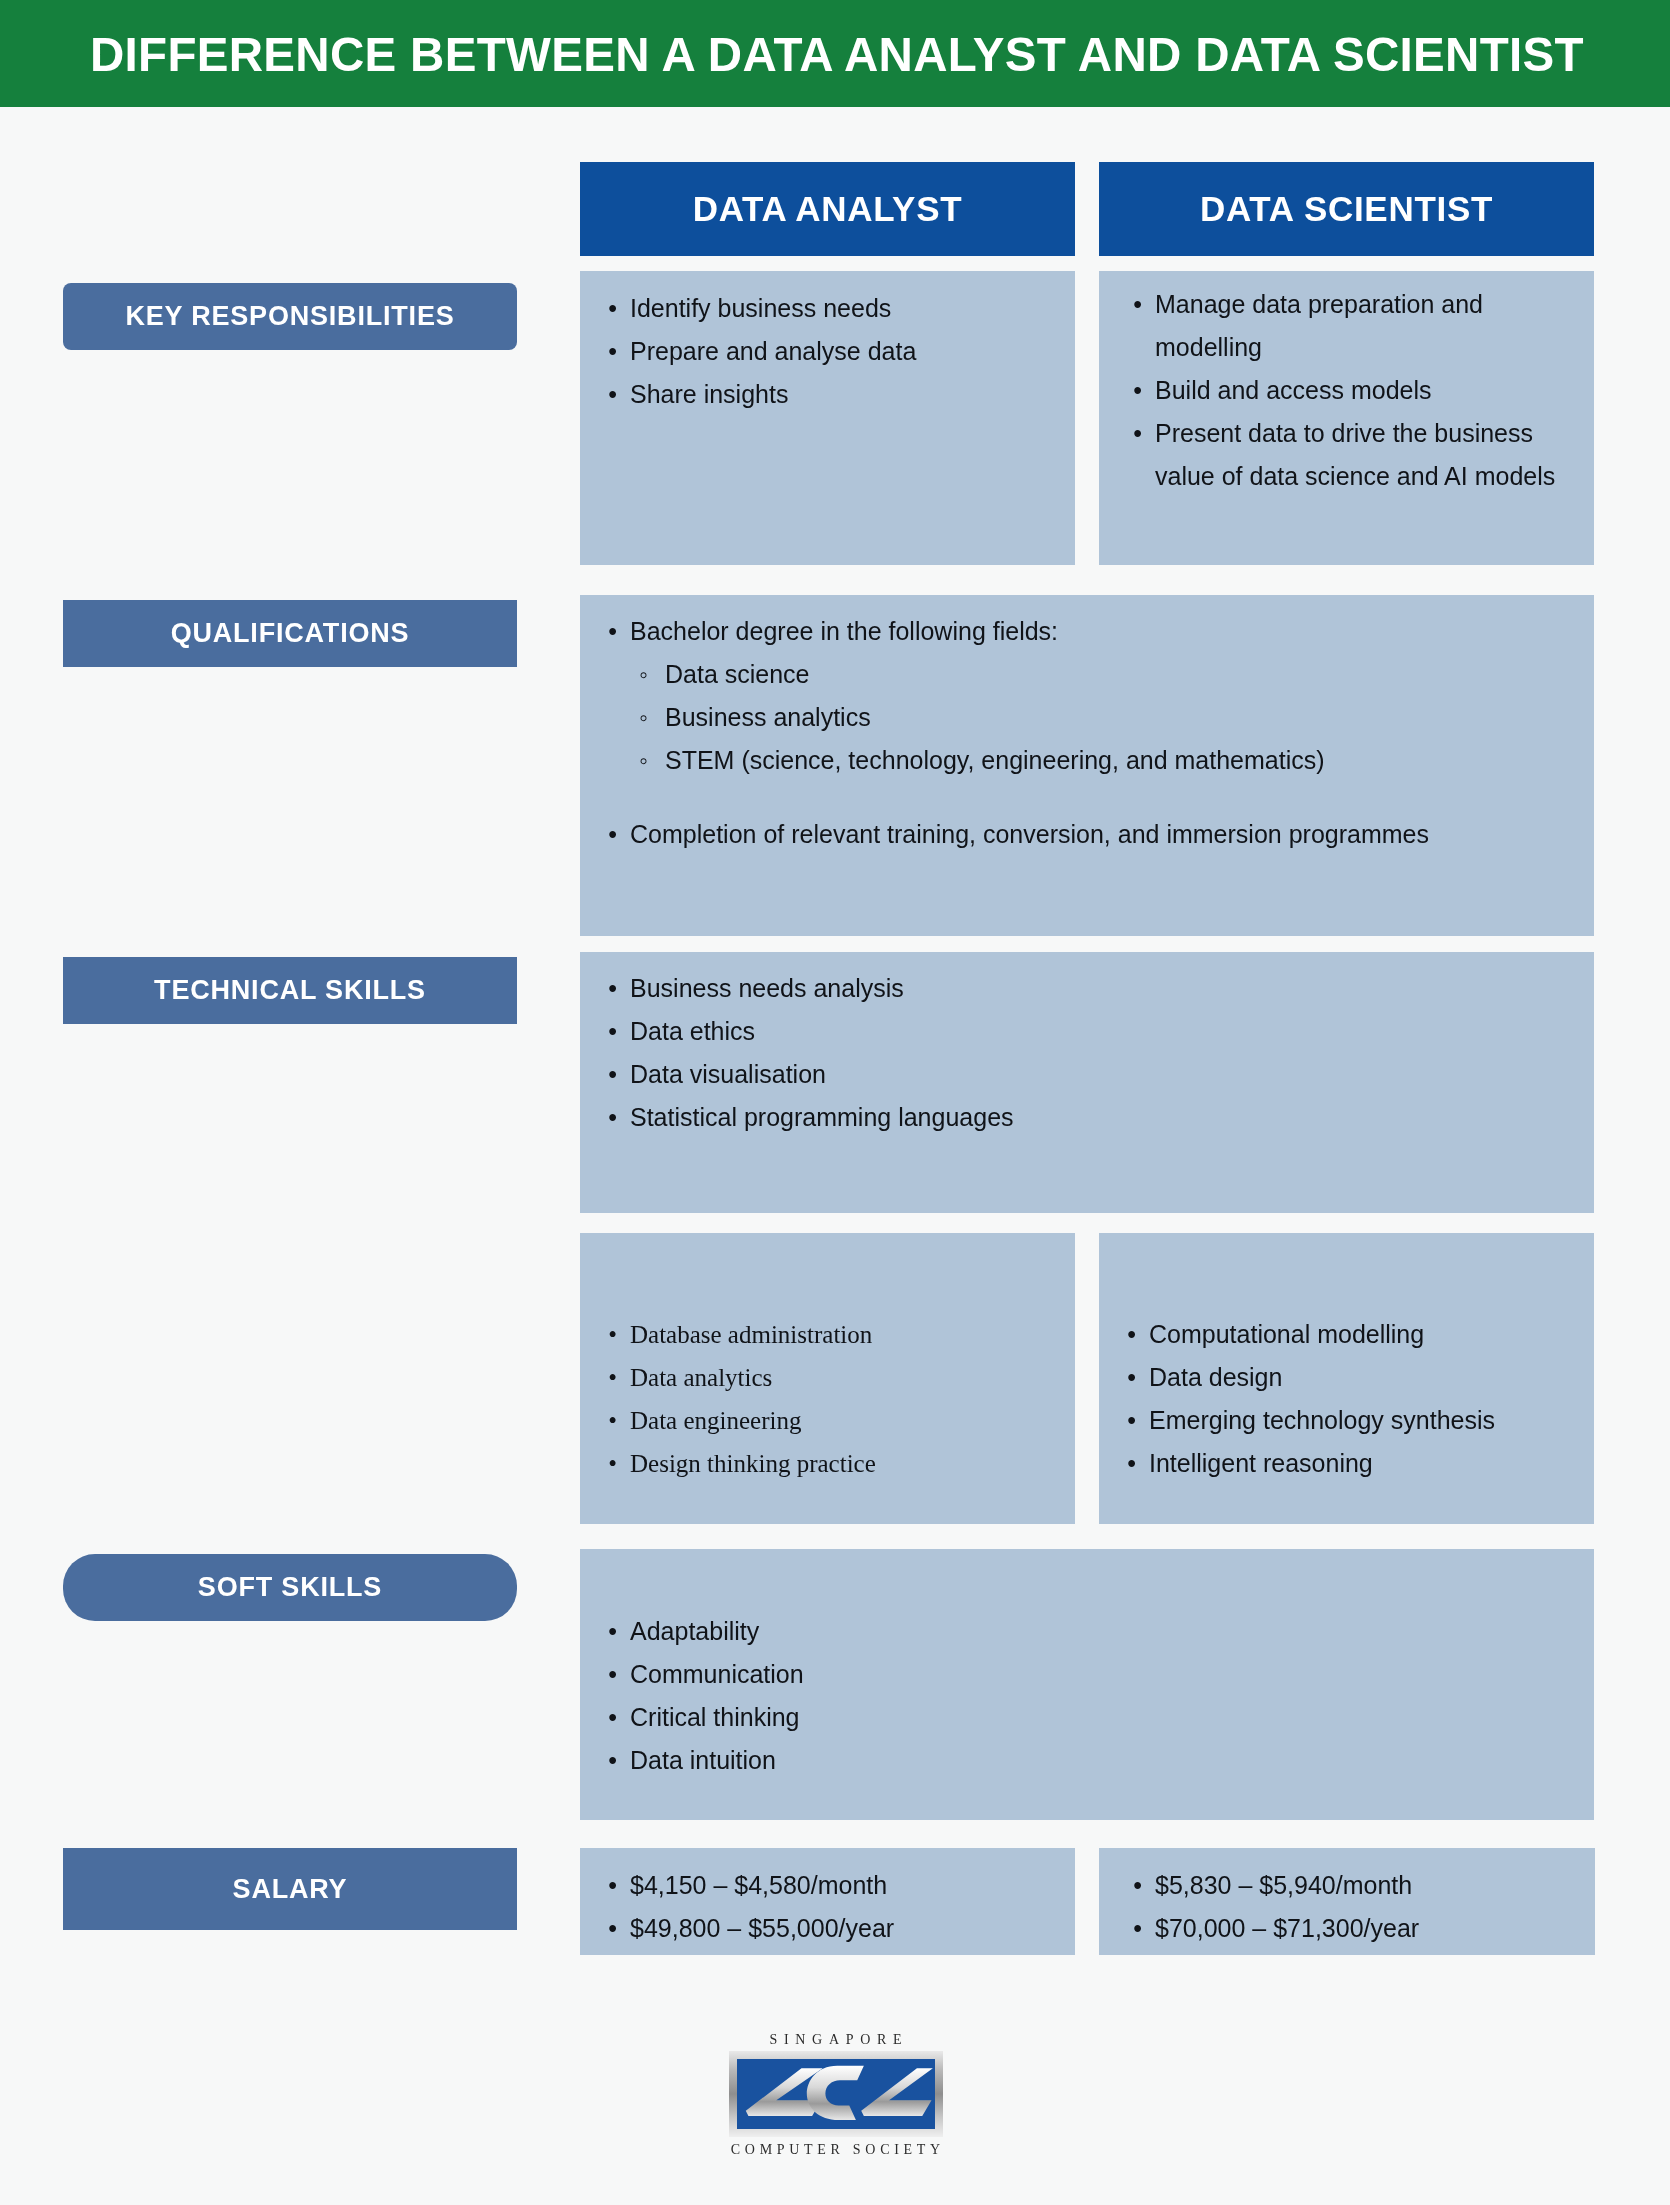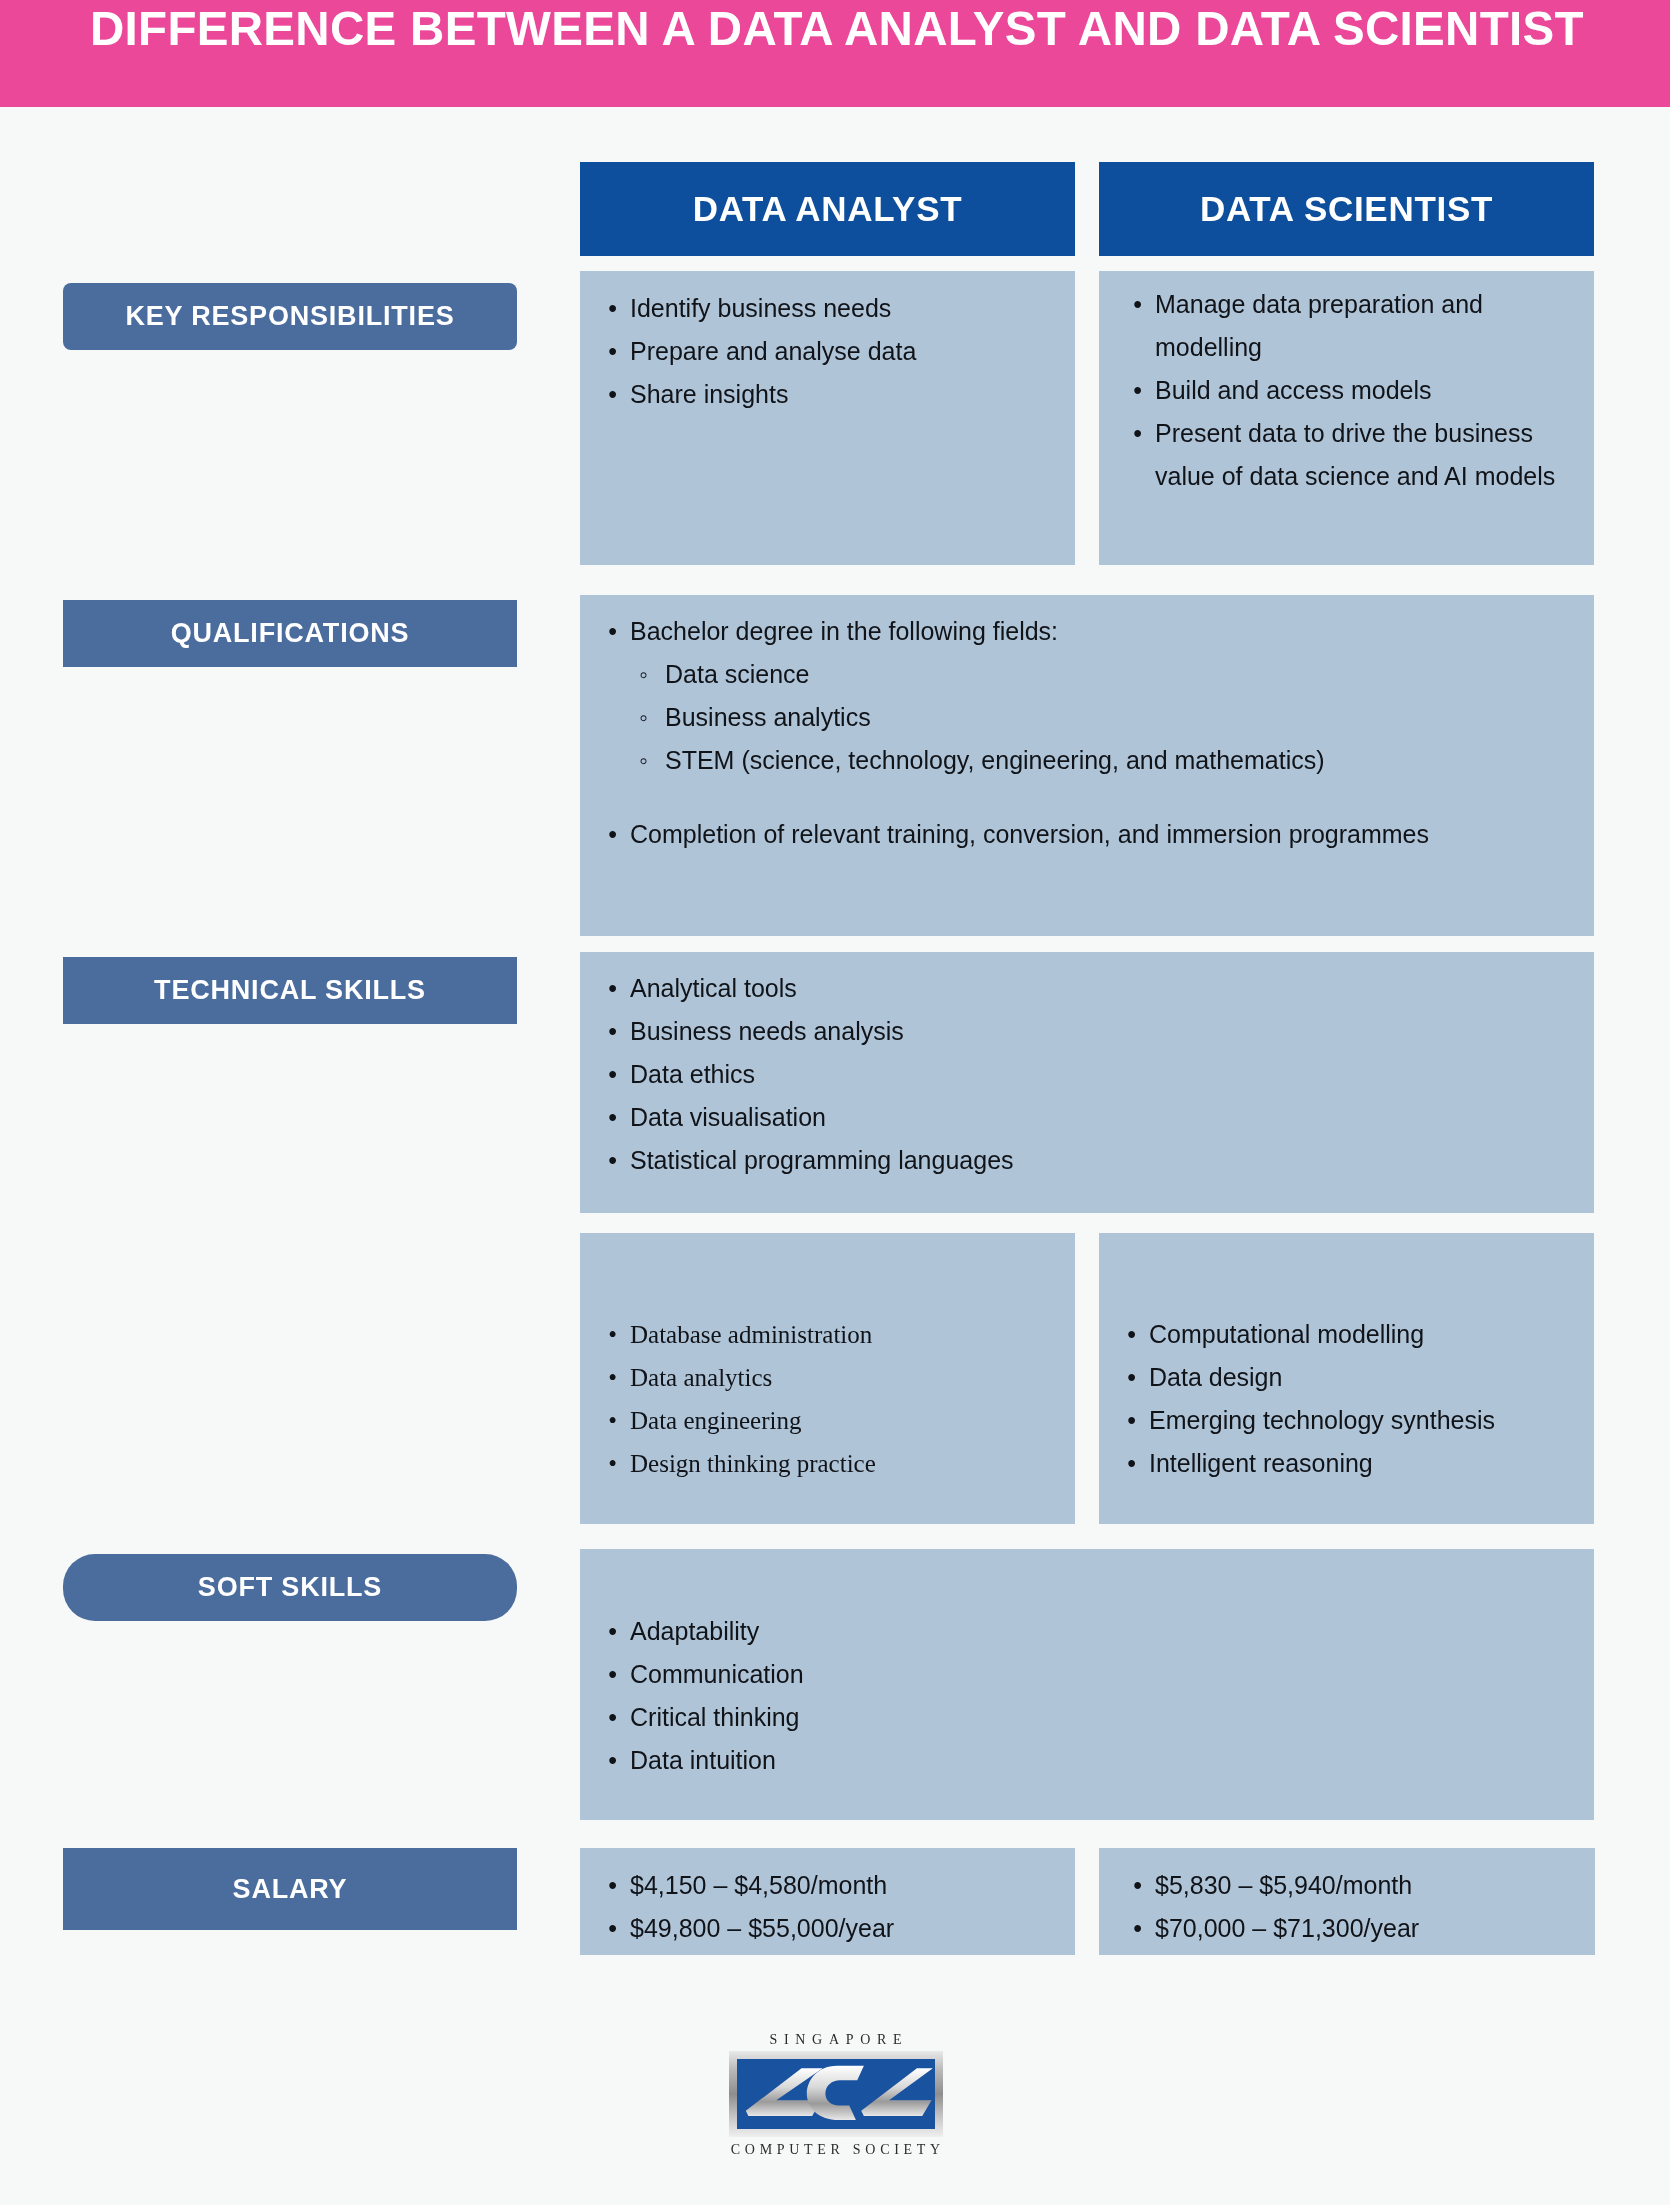--- a/index.html
+++ b/index.html
@@ -15,22 +15,23 @@
     position: relative;
   }
 
   
   #title-banner {
     position: absolute;
     left: 0;
     top: 0;
     width: 1671px;
     height: 107px;
-    background: #ec4899;
+    background: #15803d;
     display: flex;
+    align-items: center;
   }
   #title-text {
     color: #ffffff;
     font-size: 49px;
     font-weight: bold;
     letter-spacing: 0.3px;
     margin-left: 90px;
     white-space: nowrap;
     transform: scaleX(0.97);
     transform-origin: left center;
@@ -257,21 +258,20 @@
     </ul>
     <ul class="bullets gap-before">
       <li>Completion of relevant training, conversion, and immersion programmes</li>
     </ul>
   </div>
 </div>
 
 <div class="panel" id="panel-tech-shared">
   <div class="panel-inner">
     <ul class="bullets">
-      <li>Analytical tools</li>
       <li>Business needs analysis</li>
       <li>Data ethics</li>
       <li>Data visualisation</li>
       <li>Statistical programming languages</li>
     </ul>
   </div>
 </div>
 
 <div class="panel" id="panel-tech-analyst">
   <div class="panel-inner">

